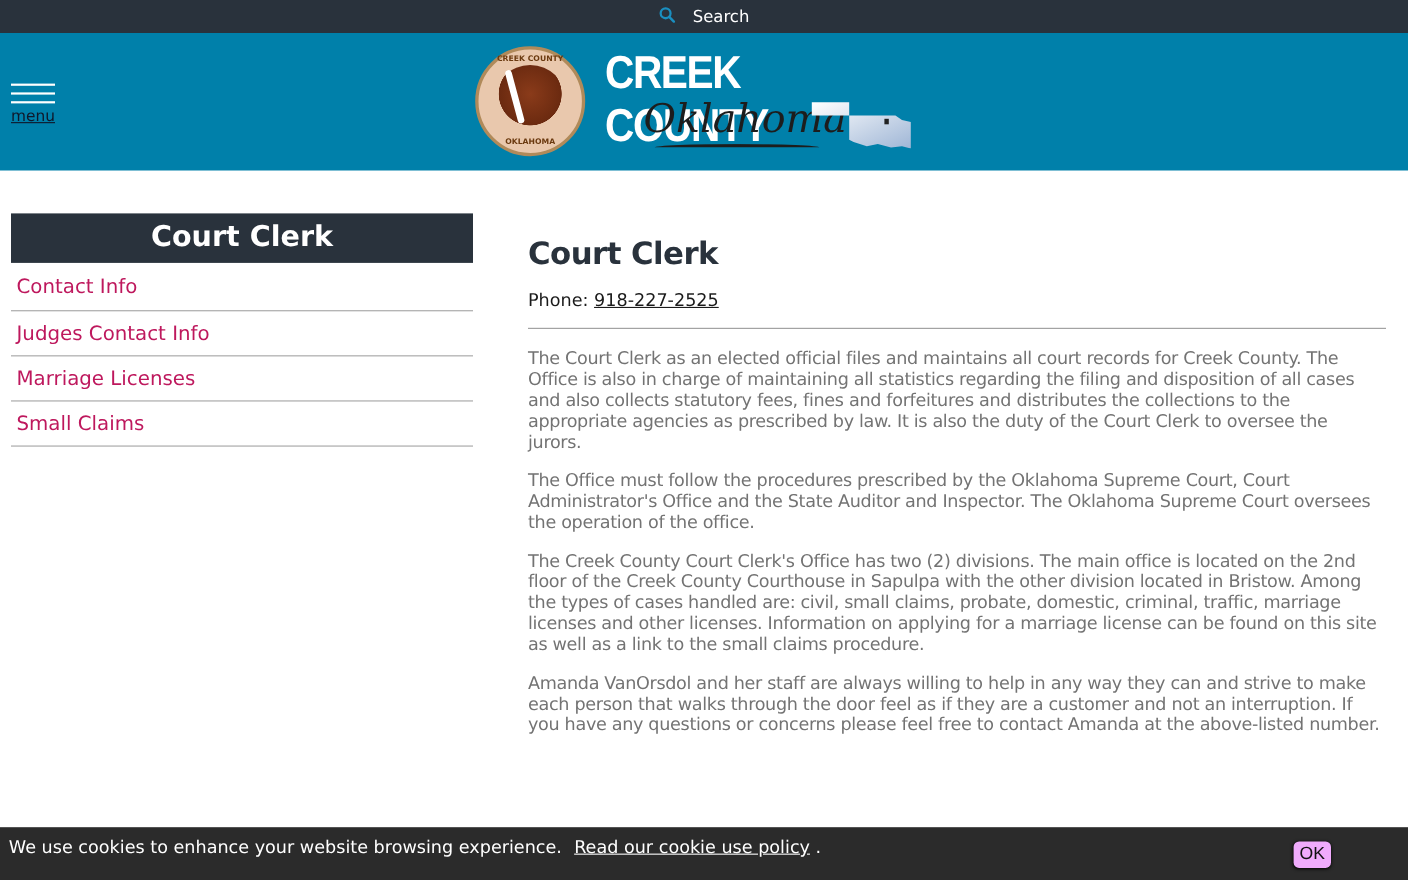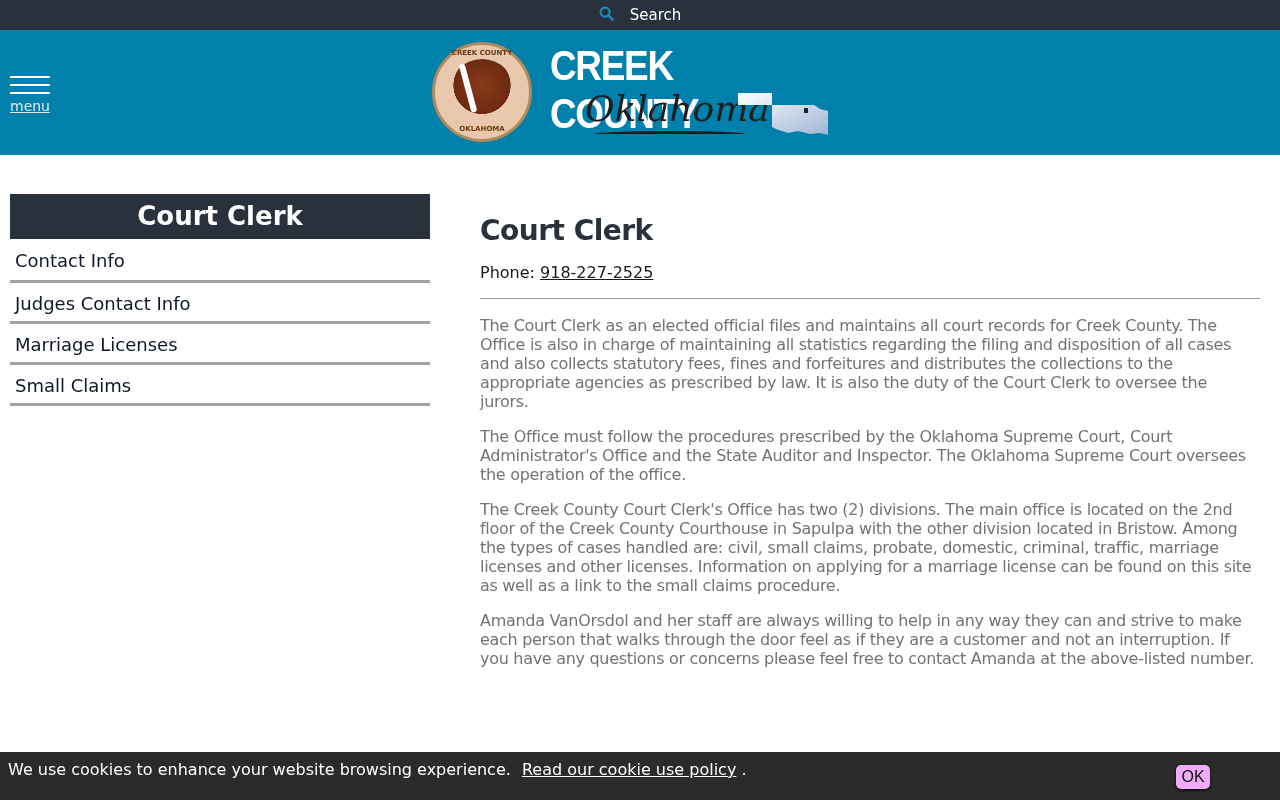--- a/index.html
+++ b/index.html
@@ -12,21 +12,21 @@
     }
     .search-btn { display: flex; align-items: center; gap: 16px; color: #ffffff; font-size: 15px; cursor: pointer; }
     .search-btn svg { width: 15px; height: 15px; }
 
     .header {
       position: absolute; left: 0; top: 30px; width: 1280px; height: 125px;
       background: #0080aa;
     }
     .menu-btn { position: absolute; left: 10px; top: 46px; width: 42px; cursor: pointer; }
     .menu-btn .bar { display: block; width: 40px; height: 2px; background: #ffffff; margin-bottom: 6px; }
-    .menu-btn .menu-label { display: block; color: #e5e5e5; font-size: 14px; text-decoration: underline; margin-top: -2px; }
+    .menu-btn .menu-label { display: block; color: #0f172a; font-size: 14px; text-decoration: underline; margin-top: -2px; }
 
     .logo { position: absolute; left: 430px; top: 10px; width: 410px; height: 105px; }
     .seal {
       position: absolute; left: 2px; top: 2px; width: 100px; height: 100px; border-radius: 50%;
       background: #e9c8ad; border: 3px solid #b08a5a;
     }
     .seal-inner {
       position: absolute; left: 14px; top: 14px; width: 66px; height: 66px; border-radius: 50%;
       background: radial-gradient(circle at 50% 40%, #8a3b1a 0%, #6b2a10 55%, #e9c8ad 56%);
     }
@@ -45,22 +45,22 @@
     .ok-state {
       position: absolute; left: 306px; top: 51px; width: 94px; height: 44px;
     }
 
     .sidebar { position: absolute; left: 10px; top: 194px; width: 420px; }
     .sidebar-title {
       background: #29323c; color: #ffffff; height: 45px; line-height: 45px; text-align: center;
       font-size: 26px; font-weight: bold;
     }
     .sidebar-item {
-      display: block; height: 41px; line-height: 42px; padding-left: 5px; color: #0f172a;
-      font-size: 18px; border-bottom: 3px solid #a3a3a3; cursor: pointer; text-decoration: none;
+      display: block; height: 41px; line-height: 42px; padding-left: 5px; color: #be185d;
+      font-size: 18px; border-bottom: 1px solid #a3a3a3; cursor: pointer; text-decoration: none;
     }
     .sidebar-item:first-of-type { height: 44px; line-height: 44px; }
 
     .main { position: absolute; left: 480px; top: 194px; width: 780px; }
     .page-title { font-size: 28px; font-weight: bold; color: #29323c; margin-top: 20px; letter-spacing: -0.5px; }
     .phone { font-size: 16px; margin-top: 16px; color: #1a1a1a; }
     .phone a { color: #1a1a1a; text-decoration: underline; }
     .staff { text-align: center; font-size: 16px; line-height: 19px; margin-top: 34px; }
     .divider { border: none; border-top: 1px solid #999999; margin-top: 16px; }
     .para { font-size: 16px; line-height: 19px; margin-top: 16px; color: #737373; letter-spacing: -0.3px; }

